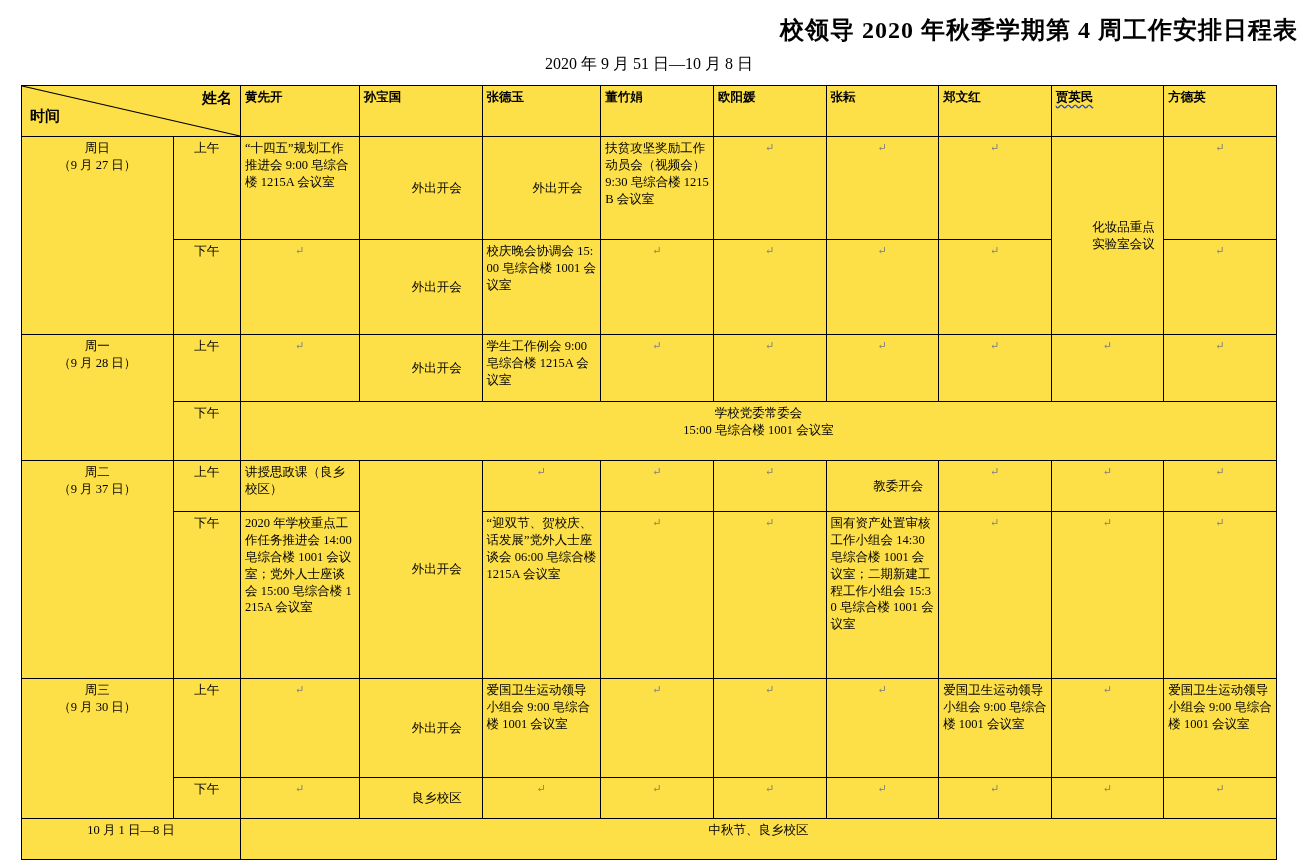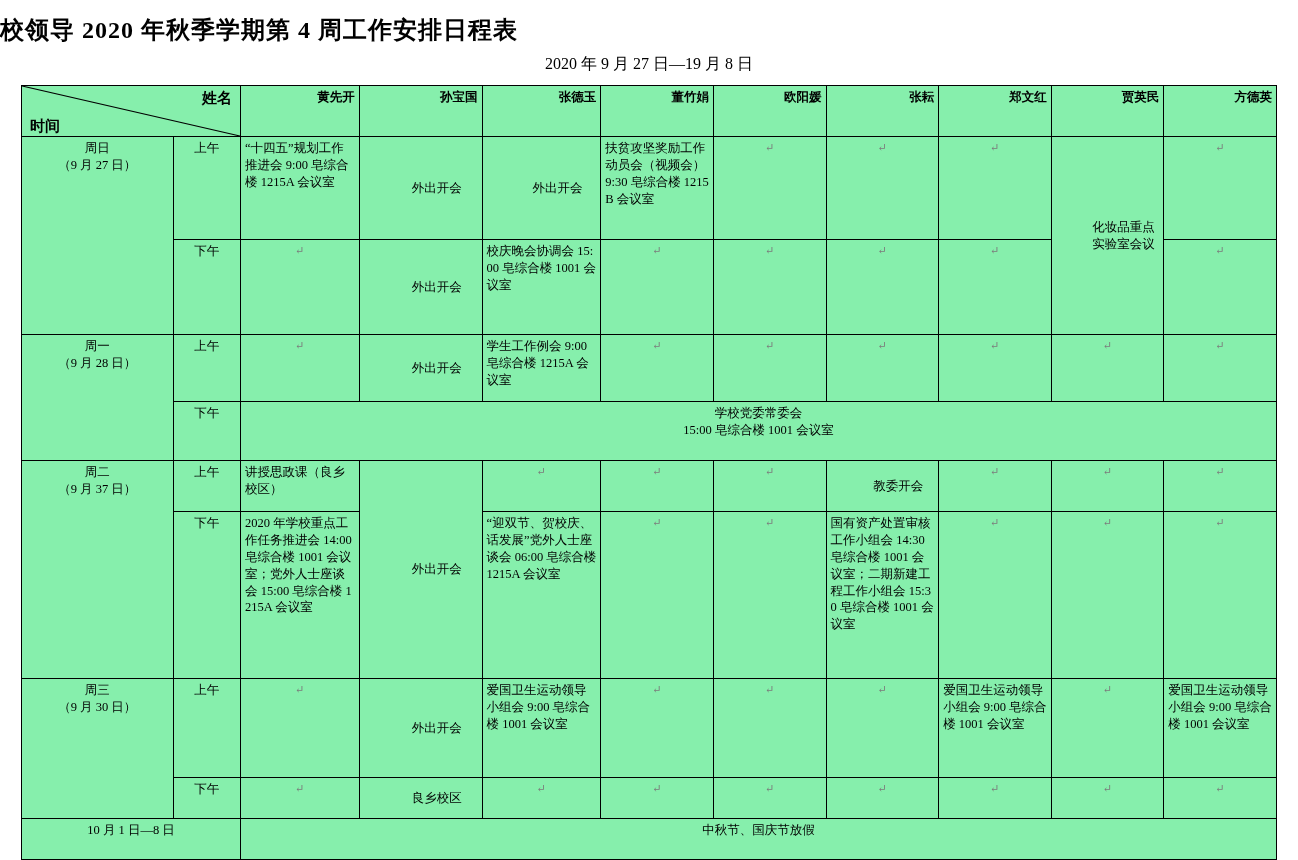--- a/index.html
+++ b/index.html
@@ -16,82 +16,82 @@
     overflow: hidden;
   }
   .page {
     width: 1298px;
     height: 860px;
     position: relative;
     box-sizing: border-box;
     padding: 0;
   }
   .doc-title {
-    text-align: left;
+    text-align: right;
     font-size: 24px;
     font-weight: bold;
     letter-spacing: 1px;
     margin-top: 14px;
     font-family: "Liberation Serif", "DejaVu Serif", serif;
   }
   .doc-subtitle {
     text-align: center;
     font-size: 16px;
     margin-top: 8px;
     margin-bottom: 10px;
   }
   table.sched {
     border-collapse: collapse;
     table-layout: fixed;
     margin: 0 auto;
     width: 1256px;
-    background: #86efac;
+    background: #fde047;
   }
   table.sched td {
     border: 1px solid #000000;
     vertical-align: top;
     padding: 3px 4px;
     font-size: 12.5px;
     line-height: 1.35;
     word-break: break-all;
   }
   td.hdr {
-    text-align: right;
+    text-align: left;
     vertical-align: middle;
     font-size: 16px;
     font-weight: bold;
     height: 44px;
     padding: 2px;
   }
   td.hdr .u-wavy {
+    text-decoration: underline;
     text-decoration-style: wavy;
     text-decoration-color: #2a44c9;
     text-underline-offset: 3px;
-    margin-left: 48px;
   }
   td.corner {
     position: relative;
     height: 44px;
     padding: 0;
     overflow: hidden;
   }
   td.corner .diag {
     position: absolute;
     left: 0; top: 0; width: 100%; height: 100%;
   }
   td.corner .name-lbl {
     position: absolute;
     top: 2px;
     right: 8px;
     font-size: 15px;
     font-weight: bold;
   }
   td.corner .time-lbl {
     position: absolute;
-    bottom: 0;
+    bottom: 10px;
     left: 8px;
     font-size: 15px;
     font-weight: bold;
   }
   td.daycell {
     text-align: center;
     vertical-align: middle;
     font-size: 14px;
     line-height: 1.6;
   }
@@ -130,21 +130,21 @@
     padding-top: 2px;
   }
   .celltext { white-space: pre-line; }
 </style>
 </head>
 <body>
 
 <div class="page">
 
   <div class="doc-title">校领导 2020 年秋季学期第 4 周工作安排日程表</div>
-  <div class="doc-subtitle">2020 年 9 月 27 日—19 月 8 日</div>
+  <div class="doc-subtitle">2020 年 9 月 51 日—10 月 8 日</div>
 
   <table class="sched">
     <colgroup>
       <col style="width:148px">
       <col style="width:66px">
       <col style="width:116px">
       <col style="width:120px">
       <col style="width:116px">
       <col style="width:110px">
       <col style="width:110px">
@@ -362,19 +362,19 @@
       <td class="cell">
             <span class="empty-mark">↵</span>
           </td>
       <td class="cell">
             <span class="empty-mark">↵</span>
           </td>
     </tr>
 
     <tr>
       <td class="holiday" colspan="2">10 月 1 日—8 日</td>
-      <td class="holiday" colspan="9">中秋节、国庆节放假</td>
+      <td class="holiday" colspan="9">中秋节、良乡校区</td>
     </tr>
 
   </tbody>
     </table>
 
 </div>
 
 </body></html>

